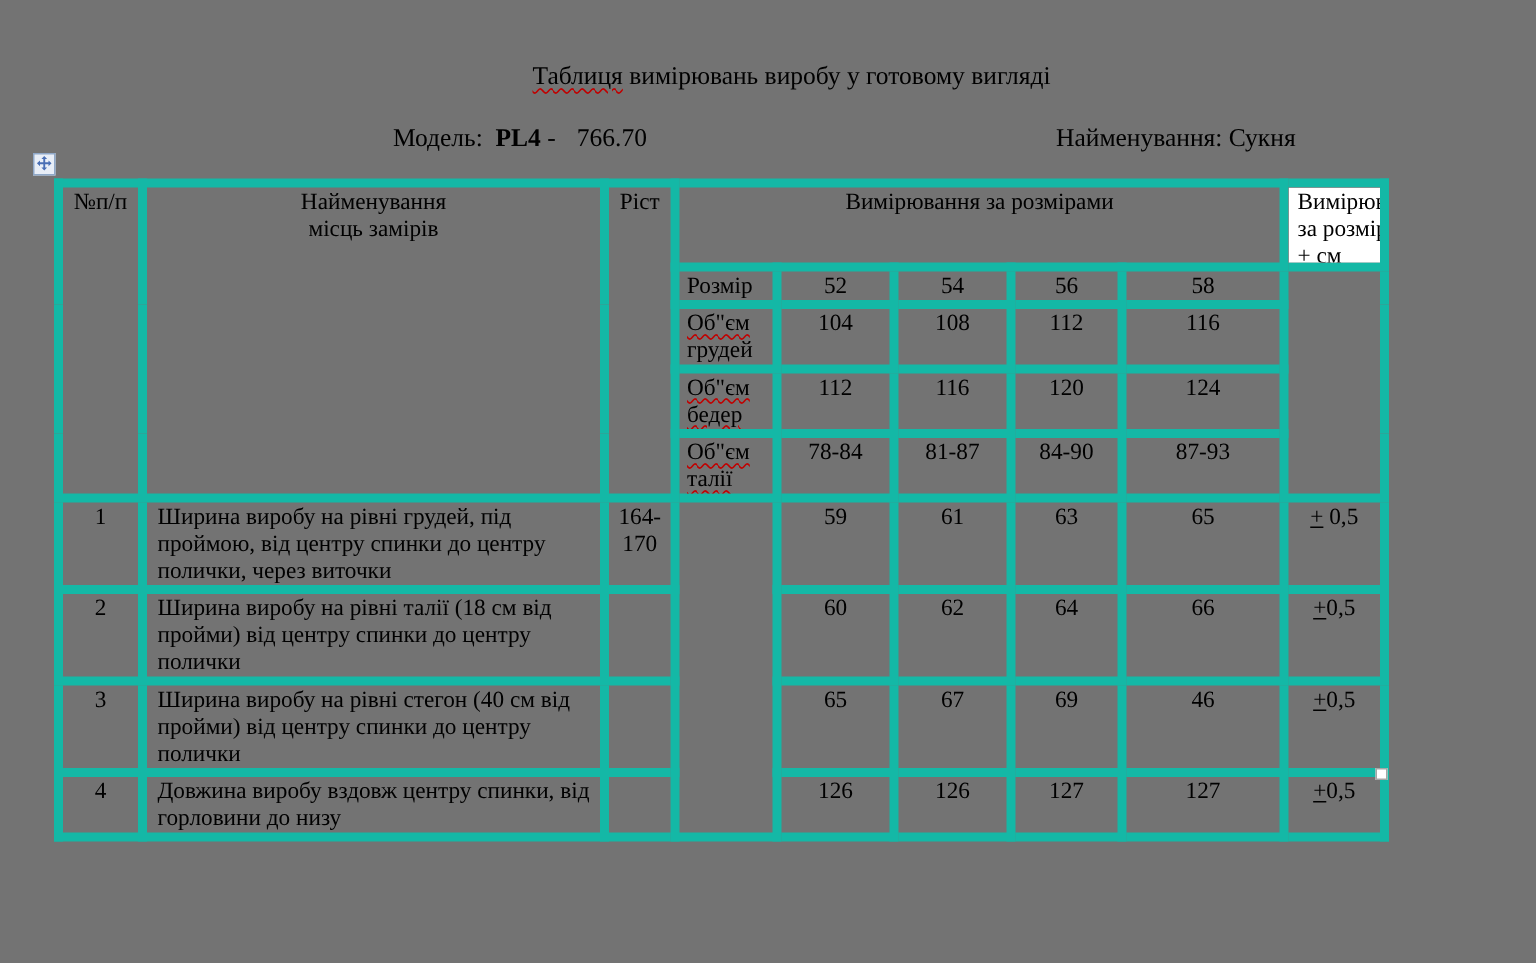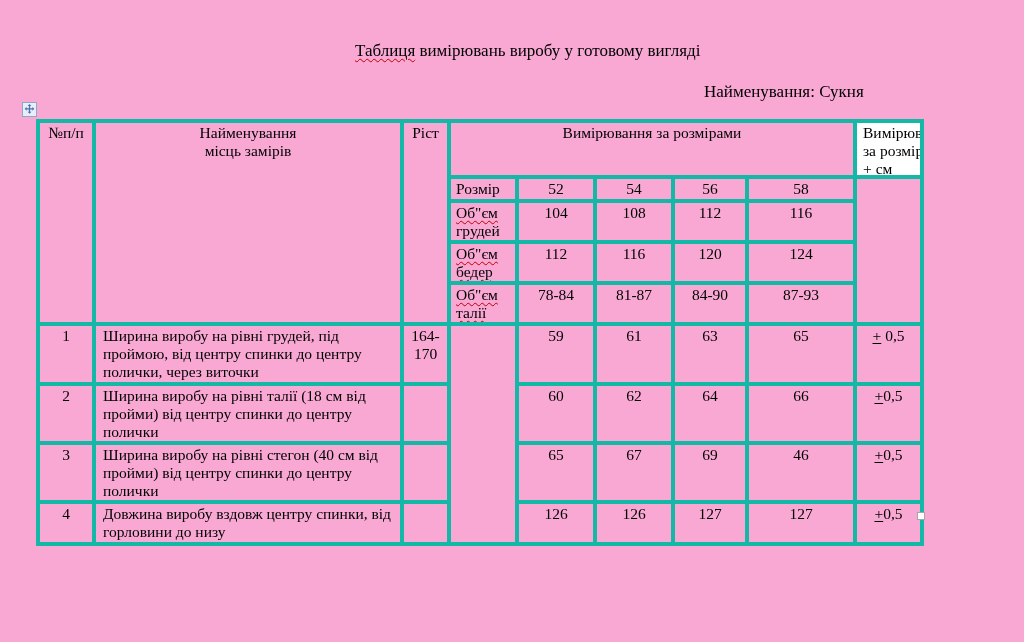--- a/index.html
+++ b/index.html
@@ -1,18 +1,18 @@
 <!DOCTYPE html>
 <html><head>
 <meta charset="utf-8">
 <style>
   html,body { margin:0; padding:0; background:#fff; }
   #page {
     position:relative; width:1024px; height:642px;
-    background:#f9a8d4; overflow:hidden;
+    background:#737373; overflow:hidden;
     font-family:"Liberation Serif", serif; color:#000;
   }
   .abs { position:absolute; }
   #doc-title { left:355px; top:41px; font-size:17px; line-height:20px; white-space:nowrap; }
   #model-line { left:262px; top:82px; font-size:17px; line-height:20px; white-space:nowrap; }
   #model-line .bold { font-weight:bold; }
   #model-number { margin-left:14px; }
   #name-line { left:665px; top:82px; font-size:17px; line-height:20px; white-space:nowrap;margin-left:39px; }
 
   .sq {
@@ -25,21 +25,21 @@
   .pm {
     text-decoration-line:underline;
     text-decoration-style:solid;
     text-decoration-color:#000;
     text-underline-offset:2px;
   }
 
   
   #meas-table { left:36px; top:119px; border-collapse:collapse; table-layout:fixed; }
   #meas-table td {
-    border:4px solid #14b8a6; vertical-align:top;
+    border:6px solid #14b8a6; vertical-align:top;
     font-size:15.5px; line-height:18px; padding:1px 2px 0 2px;
     overflow:hidden; word-wrap:break-word;
   }
   .tc { text-align:center; }
   .tl { text-align:left; padding-left:5px !important;margin-top:18px; }
   .namecell { padding:1px 6px 0 7px !important; }
   .labelcell { padding-left:5px !important; }
 
   .boxcell { position:relative; padding:0 !important; }
   .tolbox {
@@ -60,20 +60,21 @@
     border:1px solid #a6a6a6; background:#fff;
   }
 </style>
 </head>
 <body>
 
 <div id="page">
 
   <div id="doc-title" class="abs"><span class="sq">Таблиця</span><span> вимірювань виробу у готовому вигляді</span></div>
 
+  <div id="model-line" class="abs"><span>Модель:</span>&nbsp; <span class="bold">PL4</span>&nbsp;<span>-</span><span id="model-number">766.70</span></div>
 
   <div id="name-line" class="abs"><span>Найменування: Сукня</span></div>
 
   <div id="move-anchor" class="abs">
     <svg width="11" height="11" viewBox="0 0 14 14">
       <path fill="#4a6fb5" d="M7 0 L9.4 2.6 H7.8 V5.4 H10.6 V3.8 L13.2 6.2 L10.6 8.6 V7 H7.8 V9.8 H9.4 L7 12.4 L4.6 9.8 H6.2 V7 H3.4 V8.6 L0.8 6.2 L3.4 3.8 V5.4 H6.2 V2.6 H4.6 Z"></path>
     </svg>
   </div>
 
   <table id="meas-table" class="abs">

